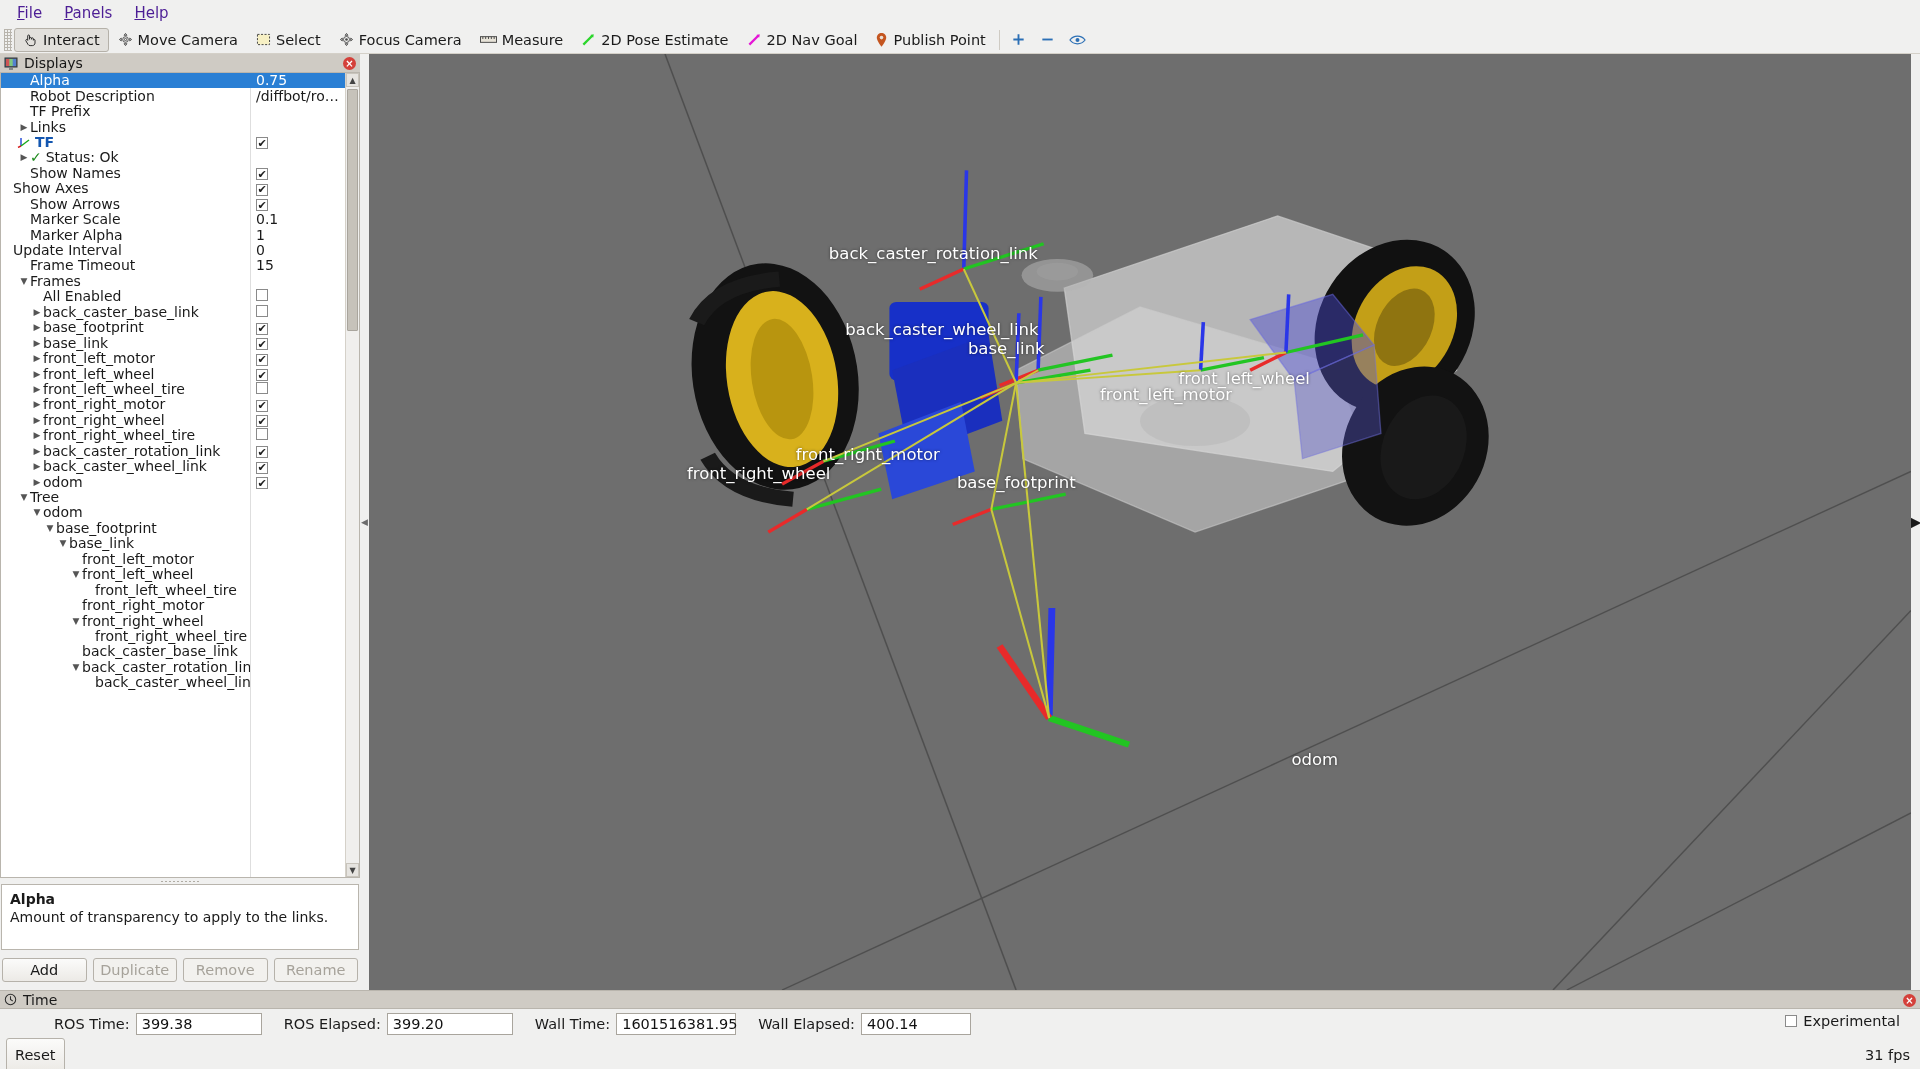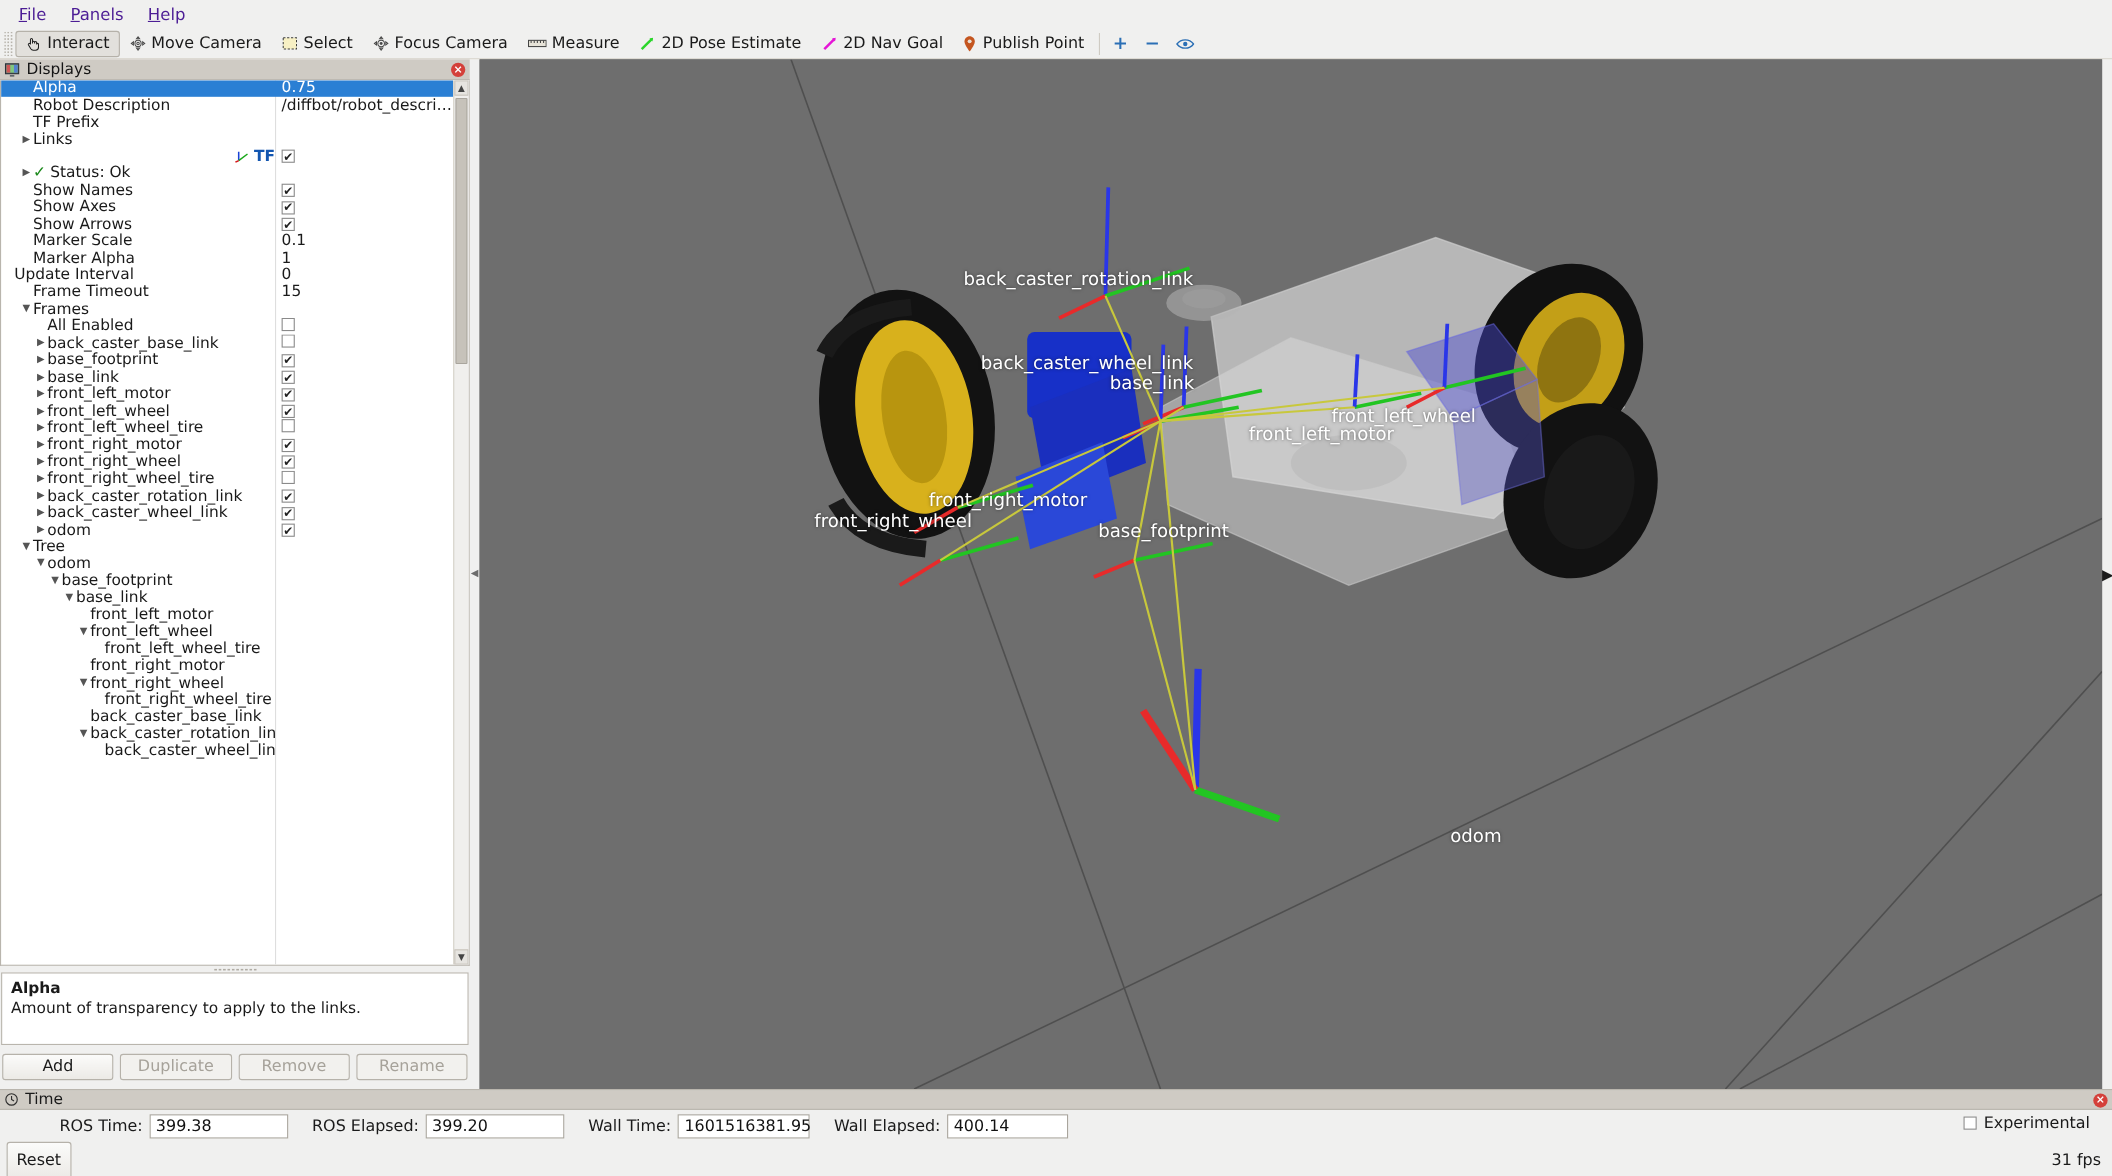--- a/index.html
+++ b/index.html
@@ -42,21 +42,21 @@
   }
   .tbtn.active { background: #e2e0dc; border-color: #b5b1a9; }
   .tbtn.iconly { padding: 0 6px; }
   .tsep { width: 1px; height: 20px; background: #cfcbc3; margin: 0 4px; }
   .ico { display: inline-flex; align-items: center; justify-content: center; }
 
   
   .body { flex: 1; display: flex; min-height: 0; }
 
   
-  .leftdock { width: 427px; flex: none; display: flex; flex-direction: column; background: #f0f0ef; }
+  .leftdock { width: 360px; flex: none; display: flex; flex-direction: column; background: #f0f0ef; }
   .panel-title {
     height: 19px; display: flex; align-items: center; gap: 6px;
     background: #cfcbc4; padding: 0 4px; font-size: 14px; color: #151515;
     border-bottom: 1px solid #b9b5ad; position: relative; flex: none;
   }
   .panel-title .closebox {
     position: absolute; right: 4px; top: 3px; width: 13px; height: 13px;
     border-radius: 50%; background: #d4403a; color: #fff; font-size: 10px; line-height: 13px;
     text-align: center; font-weight: bold;
   }
@@ -316,21 +316,21 @@
                 <div class="pval"></div>
               </div>
               <div class="prow">
                 <div class="pname" style="padding-left: 17px;">
                   <span class="arrow">▶</span>
                   <span>Links</span>
                 </div>
                 <div class="pval"></div>
               </div>
               <div class="prow">
-                <div class="pname" style="padding-left: 4px; justify-content: flex-end;">
+                <div class="pname" style="padding-left: 4px;">
                   <span class="arrow none"></span>
                   <span style="display: inline-flex; margin-right: 4px;">
                     <svg width="14" height="12" viewBox="0 0 14 12">
                       <path d="M4 10 L4 2" stroke="#1a43d6" stroke-width="1.4"></path>
                       <path d="M4 10 L12 4" stroke="#19a819" stroke-width="1.4"></path>
                       <path d="M4 10 L1 11.5" stroke="#d61a1a" stroke-width="1.4"></path>
                     </svg>
                   </span>
                   <span class="tf-label">TF</span>
                 </div>
@@ -345,21 +345,21 @@
                 <div class="pval"></div>
               </div>
               <div class="prow">
                 <div class="pname" style="padding-left: 17px;">
                   <span class="arrow none"></span>
                   <span>Show Names</span>
                 </div>
                 <div class="pval"><span class="cb">✔</span></div>
               </div>
               <div class="prow">
-                <div class="pname" style="padding-left: 17px;">
+                <div class="pname" style="">
                   <span class="arrow none"></span>
                   <span>Show Axes</span>
                 </div>
                 <div class="pval"><span class="cb">✔</span></div>
               </div>
               <div class="prow">
                 <div class="pname" style="padding-left: 17px;">
                   <span class="arrow none"></span>
                   <span>Show Arrows</span>
                 </div>

